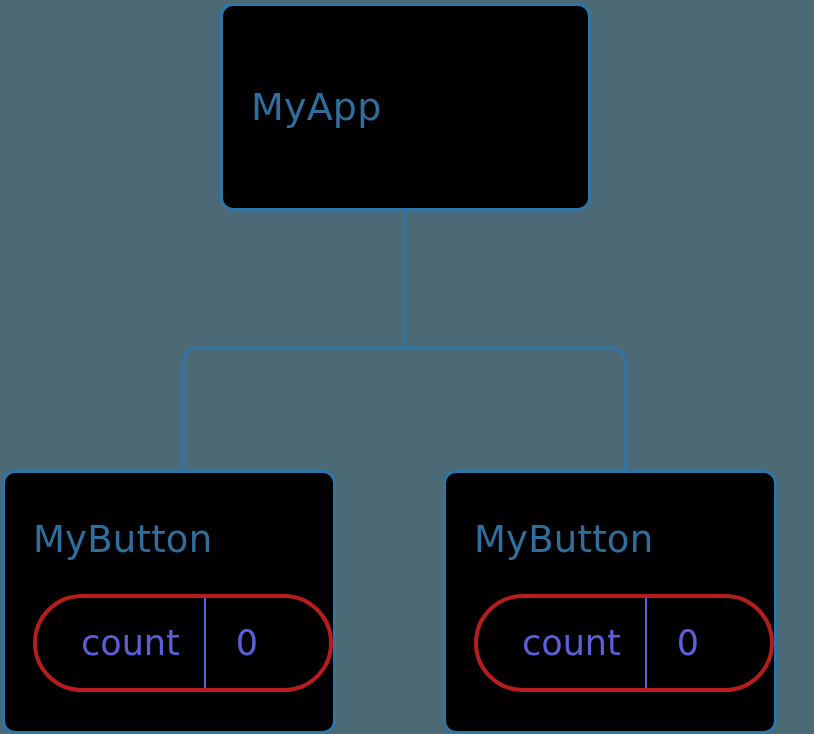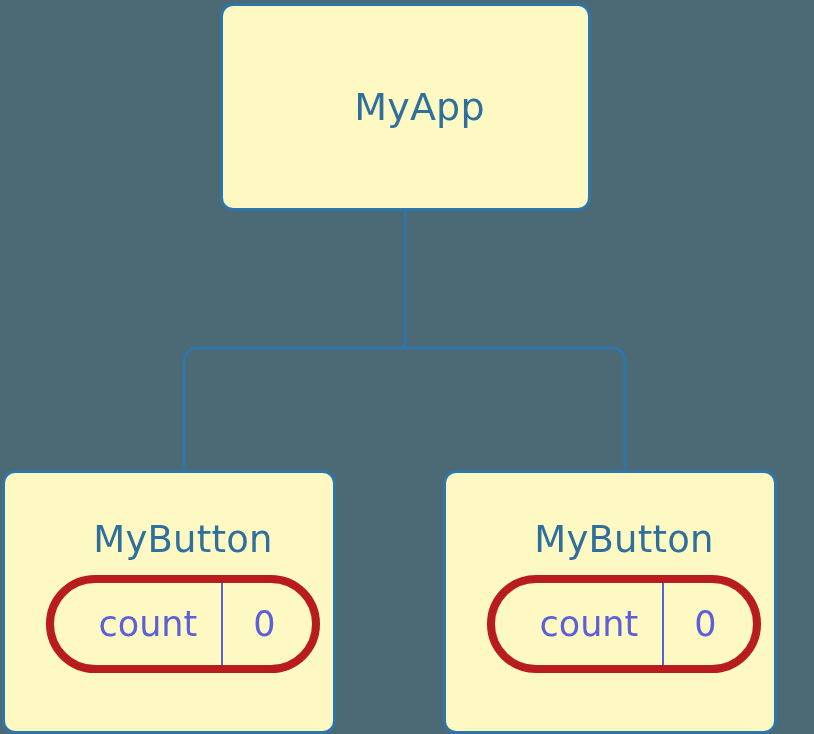--- a/index.html
+++ b/index.html
@@ -29,26 +29,25 @@
     width: 814px;
     height: 734px;
     z-index: 1;
   }
 
   
   .node {
     position: absolute;
     z-index: 2;
     box-sizing: border-box;
-    background: #fef9c3;
+    background: #000000;
     border: 3px solid #2e75a8;
     border-radius: 13px;
     display: flex;
     flex-direction: column;
-    align-items: center;
     padding-left: 28px;
   }
 
   
   #node-root {
     left: 220px;
     top: 3px;
     width: 371px;
     height: 208px;
     justify-content: center;
@@ -76,26 +75,26 @@
     letter-spacing: 0.2px;
     line-height: 1;
     white-space: nowrap;
   }
   .node-leaf .node-title {
     margin-top: 48px;
   }
 
   
   .state-pill {
-    margin-top: 17px;
+    margin-top: 36px;
     height: 98px;
     box-sizing: border-box;
     display: flex;
     align-items: stretch;
-    border: 8px solid #b91c1c;
+    border: 4px solid #b91c1c;
     border-radius: 49px;
     background: transparent;
     overflow: hidden;
   }
   .pill-key,
   .pill-value {
     display: flex;
     align-items: center;
     justify-content: center;
     color: #5b5fd9;

